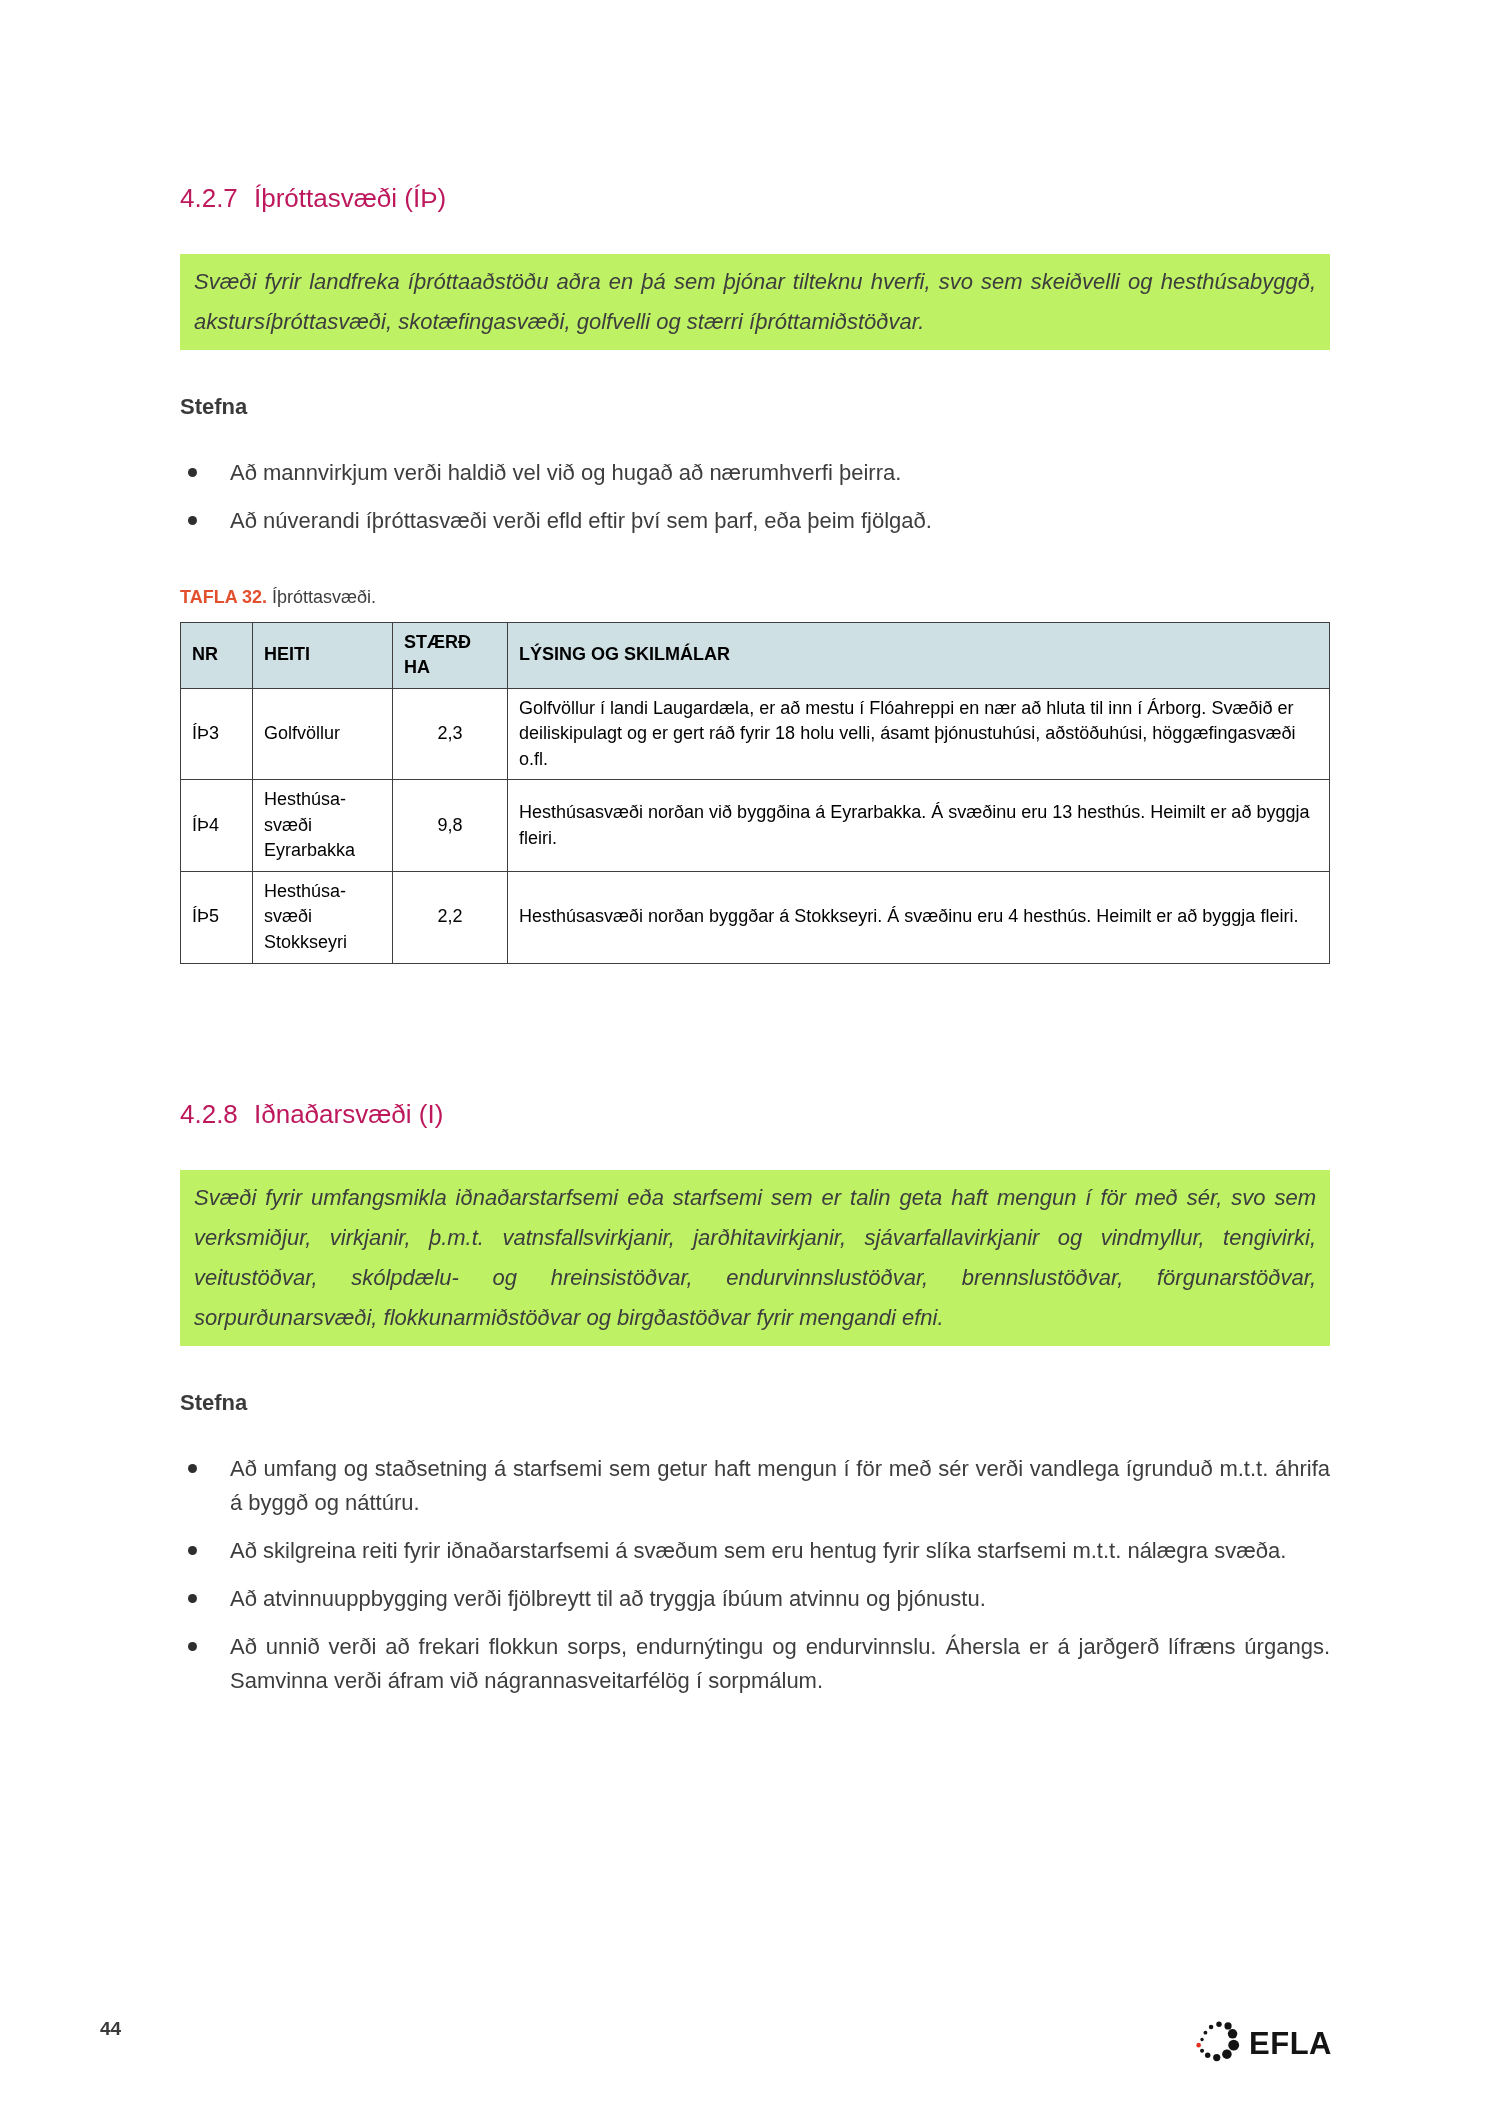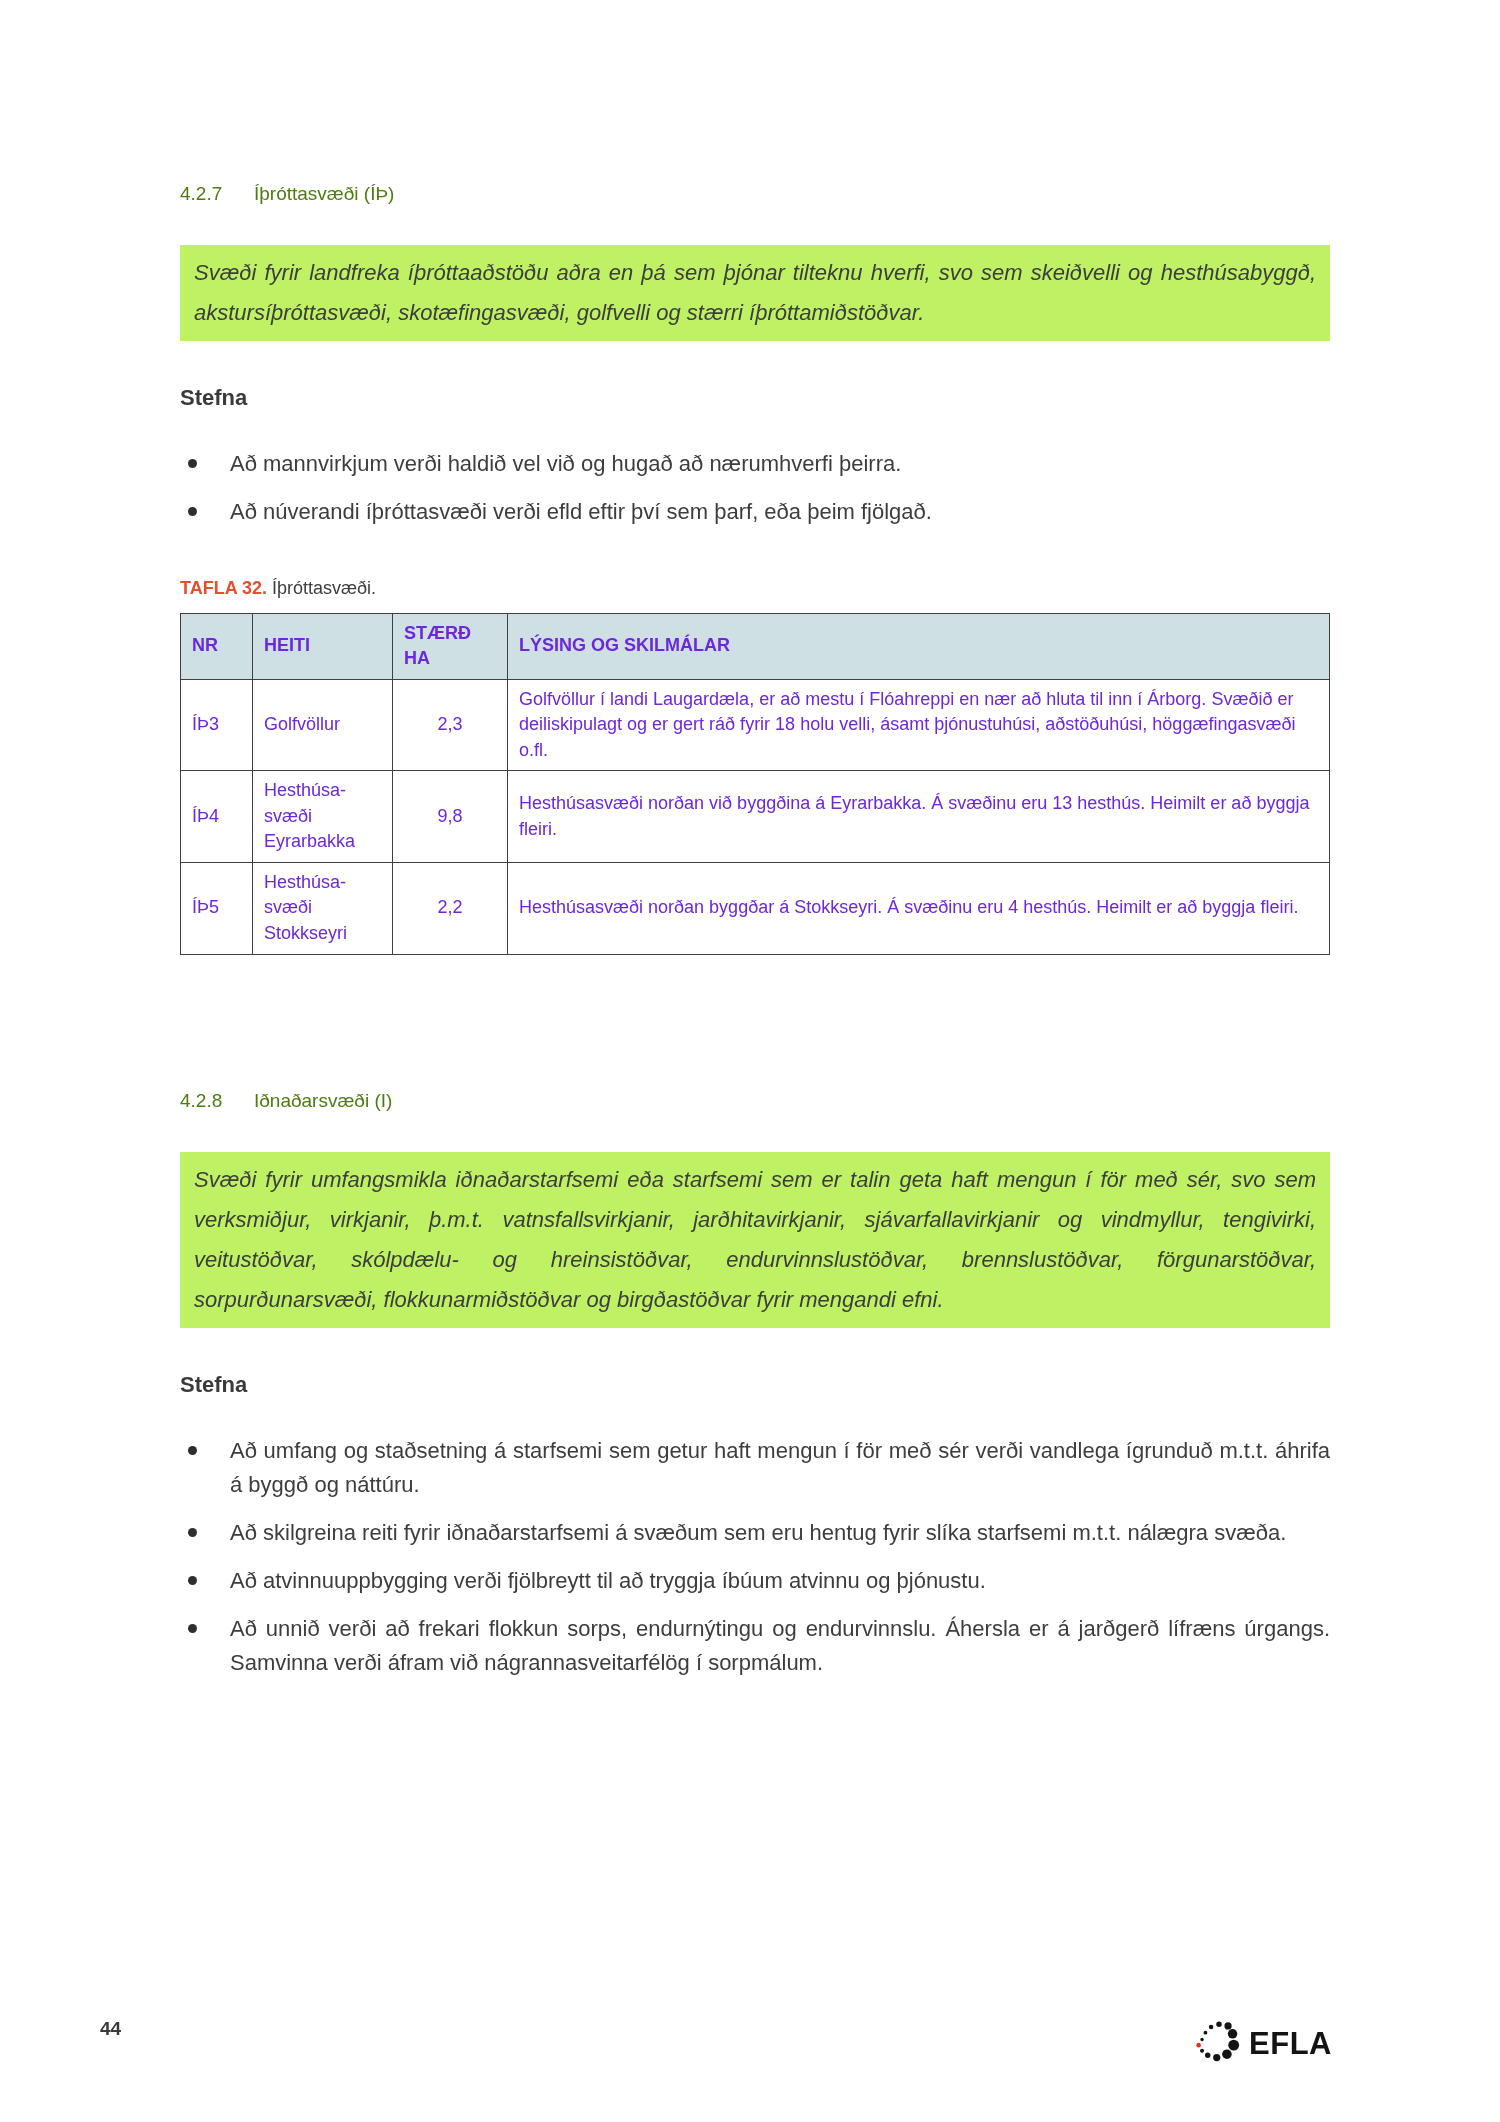--- a/index.html
+++ b/index.html
@@ -13,23 +13,23 @@
   .page {
     position: relative;
     width: 1500px; height: 2122px;
     background: #ffffff;
     overflow: hidden;
   }
   .content { padding: 183px 170px 0 180px; }
 
   .section-heading {
     display: flex;
-    font-size: 19px;
+    font-size: 26px;
     font-weight: 400;
-    color: #4d7c0f;
+    color: #be185d;
   }
   .section-heading .num { width: 74px; flex: 0 0 auto; }
 
   .highlight {
     background: #bef264;
     font-style: italic;
     font-size: 22px;
     line-height: 1.82;
     padding: 8px 14px;
     text-align: justify;
@@ -57,21 +57,21 @@
   ul.bullets.justify li { text-align: justify; }
 
   .table-caption { margin-top: 48px; font-size: 18px; color: #3d3d3d; }
   .table-caption .label { color: #e2502d; font-weight: 700; }
 
   table.data {
     border-collapse: collapse;
     margin-top: 14px;
     width: 1150px;
     font-size: 18px;
-    color: #6d28d9;
+    color: #000000;
     border-radius: 13px;
   }
   table.data th, table.data td {
     border: 1px solid #3f3f3f;
     padding: 7px 11px;
     vertical-align: middle;
     text-align: left;
     line-height: 1.42;
   }
   table.data thead th {

